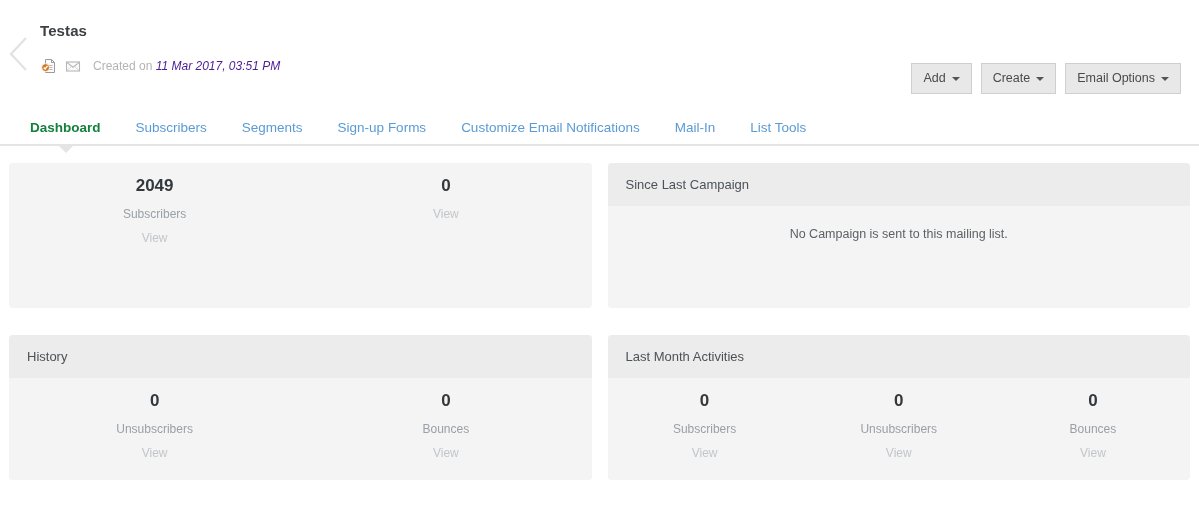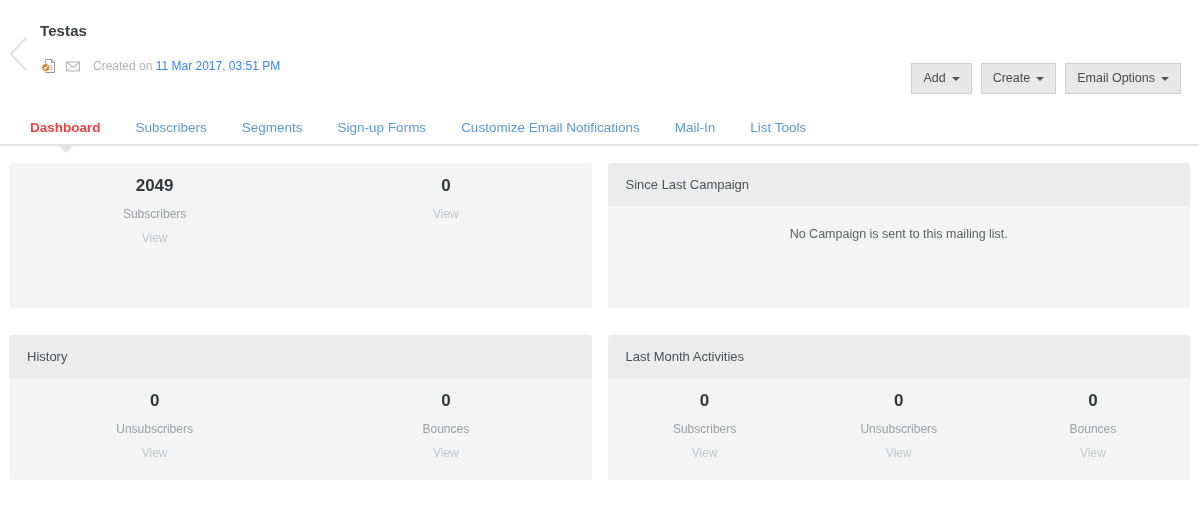--- a/index.html
+++ b/index.html
@@ -50,21 +50,21 @@
   }
   .meta-icon { display:inline-block; margin-right: 8px; line-height:0; }
   .meta-icon.doc { margin-left: 1px; }
   .meta-icon.env { margin-right: 12px; }
   .meta-text {
     font-size: 12px;
     color: #b4b4b4;
     line-height: 16px;
     white-space: nowrap;
   }
-  .meta-text .date { color: #3b82f6; }
+  .meta-text .date { color: #4c1d95; font-style: italic; }
 
   
   .btn-group {
     position: absolute;
     right: 18px;
     top: 63px;
     display: flex;
     gap: 9px;
   }
   .btn {
@@ -109,21 +109,21 @@
     color: #5b9bd5;
     line-height: 16px;
     padding: 0 18px 10px 0;
     margin-right: 17px;
     cursor: pointer;
     white-space: nowrap;
     position: relative;
   }
   .tab:first-child { margin-left: 0; }
   .tab.active {
-    color: #ef4444;
+    color: #15803d;
     font-weight: bold;
     cursor: default;
   }
   .tab-rule {
     position: absolute;
     left: 0; right: 0;
     bottom: 0;
     height: 2px;
     background: #e4e4e4;
   }

